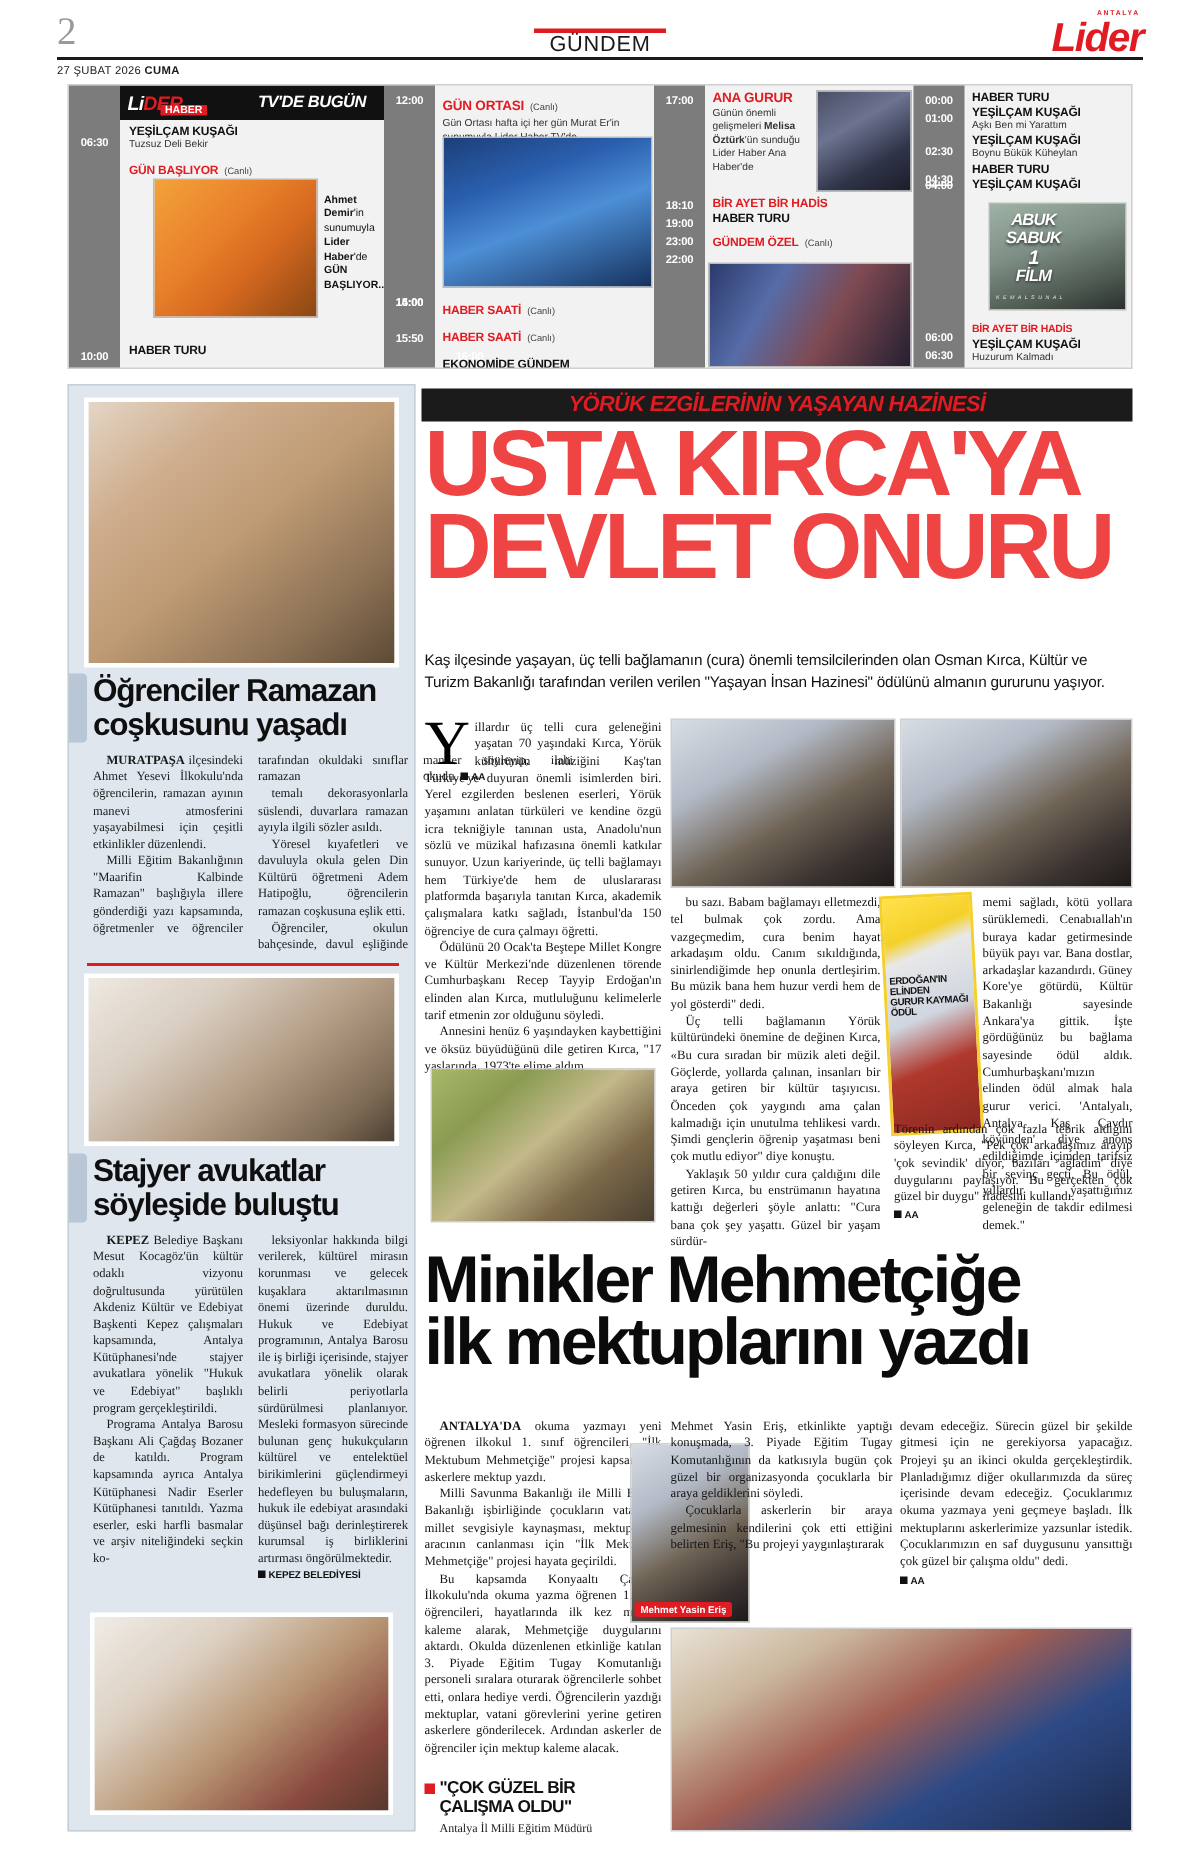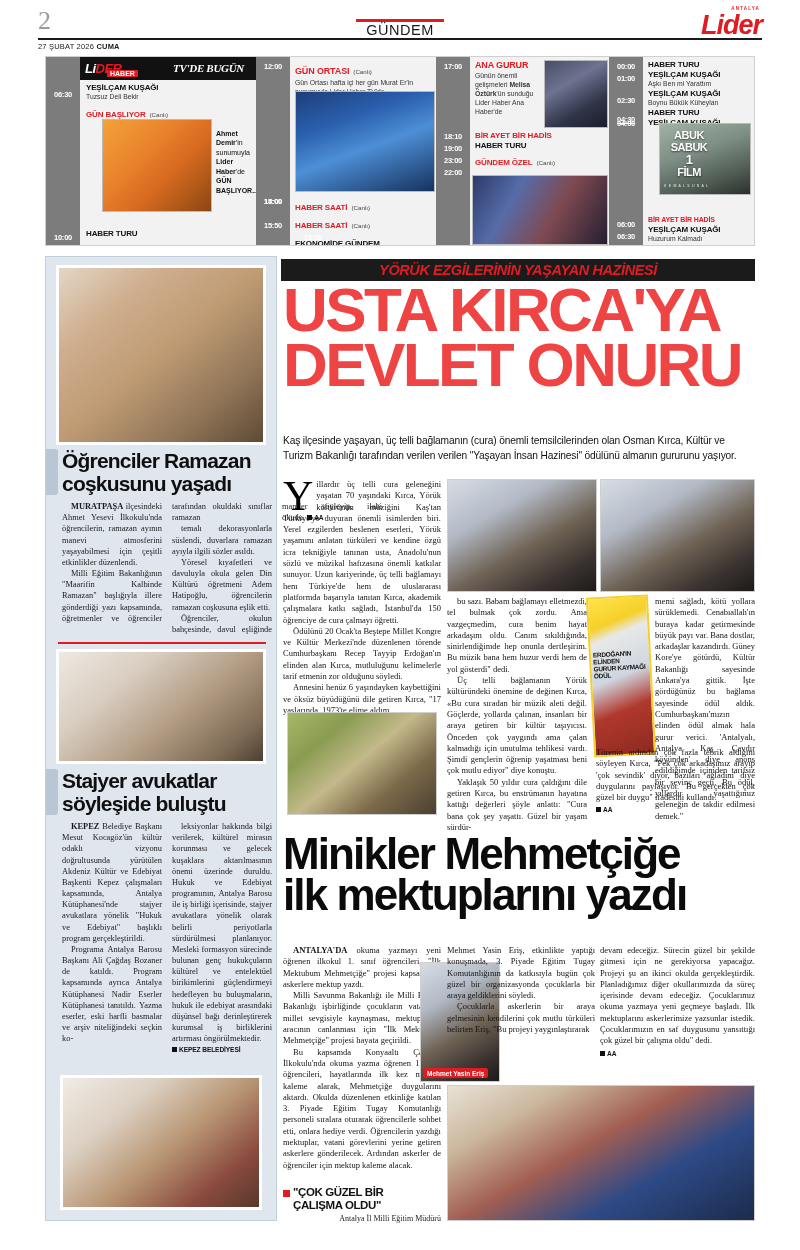--- a/index.html
+++ b/index.html
@@ -78,21 +78,21 @@
   }
   .lh-mark .red { color: #e11b22; }
   .lh-haber {
     position: absolute; left: 27px; top: 13px;
     font-family: "Liberation Sans", sans-serif;
     font-size: 7px; font-weight: 700; color: #fff;
     background: #e11b22; padding: 0 3px;
   }
   .lh-today {
     position: absolute; right: 12px; top: 5px;
-    font-family: Liberation Serif, serif;
+    font-family: Liberation Sans, sans-serif;
     font-size: 11px; font-weight: 700; font-style: italic; color: #fff;
     letter-spacing: -.3px;
   }
   .prog {
     font-family: "Liberation Sans", sans-serif;
     font-size: 8px; font-weight: 700; color: #111; line-height: 1.25;
     letter-spacing: -.15px;
   }
   .prog.red { color: #e11b22; }
   .prog-sub {
@@ -333,21 +333,21 @@
       <div class="tv-body">
         <div style="position:absolute;left:5px;top:3px;">
           <div class="prog">HABER TURU</div>
           <div class="prog">YEŞİLÇAM KUŞAĞI</div>
           <div class="prog-sub">Aşkı Ben mi Yarattım</div>
           <div class="prog">YEŞİLÇAM KUŞAĞI</div>
           <div class="prog-sub">Boynu Bükük Küheylan</div>
           <div class="prog">HABER TURU</div>
           <div class="prog">YEŞİLÇAM KUŞAĞI</div>
         </div>
-        <div class="tv-photo ph-film" style="left:16px;top:66px;width:92px;height:72px;">
+        <div class="tv-photo ph-film" style="left:16px;top:78px;width:92px;height:72px;font-style:italic;">
           <div style="position:absolute;left:3px;top:6px;width:52px;text-align:center;font-family:'Liberation Sans',sans-serif;font-weight:700;color:#fff;font-size:11px;line-height:1.05;letter-spacing:-.5px;text-shadow:0 1px 2px rgba(0,0,0,.6);">
             <div>ABUK SABUK</div>
             <div style="font-size:13px;">1</div>
             <div>FİLM</div>
           </div>
           <div style="position:absolute;left:4px;bottom:6px;font-family:'Liberation Sans',sans-serif;font-size:3.5px;color:#e8e8e8;letter-spacing:.7px;">K E M A L   S U N A L</div>
         </div>
         <div style="position:absolute;left:5px;top:159px;">
           <div class="prog red" style="font-size:7px;">BİR AYET BİR HADİS</div>
           <div class="prog">YEŞİLÇAM KUŞAĞI</div>
@@ -438,29 +438,29 @@
   <div class="body-col" style="left:283px;top:945px;width:158px;">
     <p><b>ANTALYA'DA</b><span> okuma yazmayı yeni öğrenen ilkokul 1. sınıf öğrencileri, "İlk Mektubum Mehmetçiğe" projesi kapsamında askerlere mektup yazdı.</span></p>
     <p>Milli Savunma Bakanlığı ile Milli Eğitim Bakanlığı işbirliğinde çocukların vatan ve millet sevgisiyle kaynaşması, mektuplaşma aracının canlanması için "İlk Mektubum Mehmetçiğe" projesi hayata geçirildi.</p>
     <p>Bu kapsamda Konyaaltı Çakırlar İlkokulu'nda okuma yazma öğrenen 1. sınıf öğrencileri, hayatlarında ilk kez mektup kaleme alarak, Mehmetçiğe duygularını aktardı. Okulda düzenlenen etkinliğe katılan 3. Piyade Eğitim Tugay Komutanlığı personeli sıralara oturarak öğrencilerle sohbet etti, onlara hediye verdi. Öğrencilerin yazdığı mektuplar, vatani görevlerini yerine getiren askerlere gönderilecek. Ardından askerler de öğrenciler için mektup kaleme alacak.</p>
   </div>
   <div style="position:absolute;left:283px;top:1186px;width:158px;">
     <div class="subhead-red">
       <span class="sq-red"></span><span>"ÇOK GÜZEL BİR</span><br>
       <span style="margin-left:10px;">ÇALIŞMA OLDU"</span>
     </div>
-    <div class="attrib" style="margin-top:2px;text-indent:10px;text-align:right;">Antalya İl Milli Eğitim Müdürü</div>
+    <div class="attrib" style="margin-top:2px;text-indent:10px;">Antalya İl Milli Eğitim Müdürü</div>
   </div>
 
   <div class="inline-photo ph-portrait" style="left:420px;top:962px;width:80px;height:120px;"></div>
   <div class="cap-tag" style="left:423px;top:1068px;">Mehmet Yasin Eriş</div>
 
   <div class="body-col" style="left:447px;top:945px;width:148px;">
     <p style="text-indent:0;">Mehmet Yasin Eriş, etkinlikte yaptığı konuşmada, 3. Piyade Eğitim Tugay Komutanlığının da katkısıyla bugün çok güzel bir organizasyonda çocuklarla bir araya geldiklerini söyledi.</p>
-    <p>Çocuklarla askerlerin bir araya gelmesinin kendilerini çok mutlu türküleri belirten Eriş, "Bu projeyi yaygınlaştırarak</p>
+    <p>Çocuklarla askerlerin bir araya gelmesinin kendilerini çok etti ettiğini belirten Eriş, "Bu projeyi yaygınlaştırarak</p>
   </div>
 
   <div class="body-col" style="left:600px;top:945px;width:155px;">
     <p style="text-indent:0;">devam edeceğiz. Sürecin güzel bir şekilde gitmesi için ne gerekiyorsa yapacağız. Projeyi şu an ikinci okulda gerçekleştirdik. Planladığımız diğer okullarımızda da süreç içerisinde devam edeceğiz. Çocuklarımız okuma yazmaya yeni geçmeye başladı. İlk mektuplarını askerlerimize yazsunlar istedik. Çocuklarımızın en saf duygusunu yansıttığı çok güzel bir çalışma oldu" dedi.</p>
     <p style="text-indent:0;margin-top:1px;"><span class="credit"><span class="sq"></span><span>AA</span></span></p>
   </div>
 
   <div class="inline-photo ph-kids" style="left:447px;top:1085px;width:308px;height:136px;"></div>
 
 </div>

